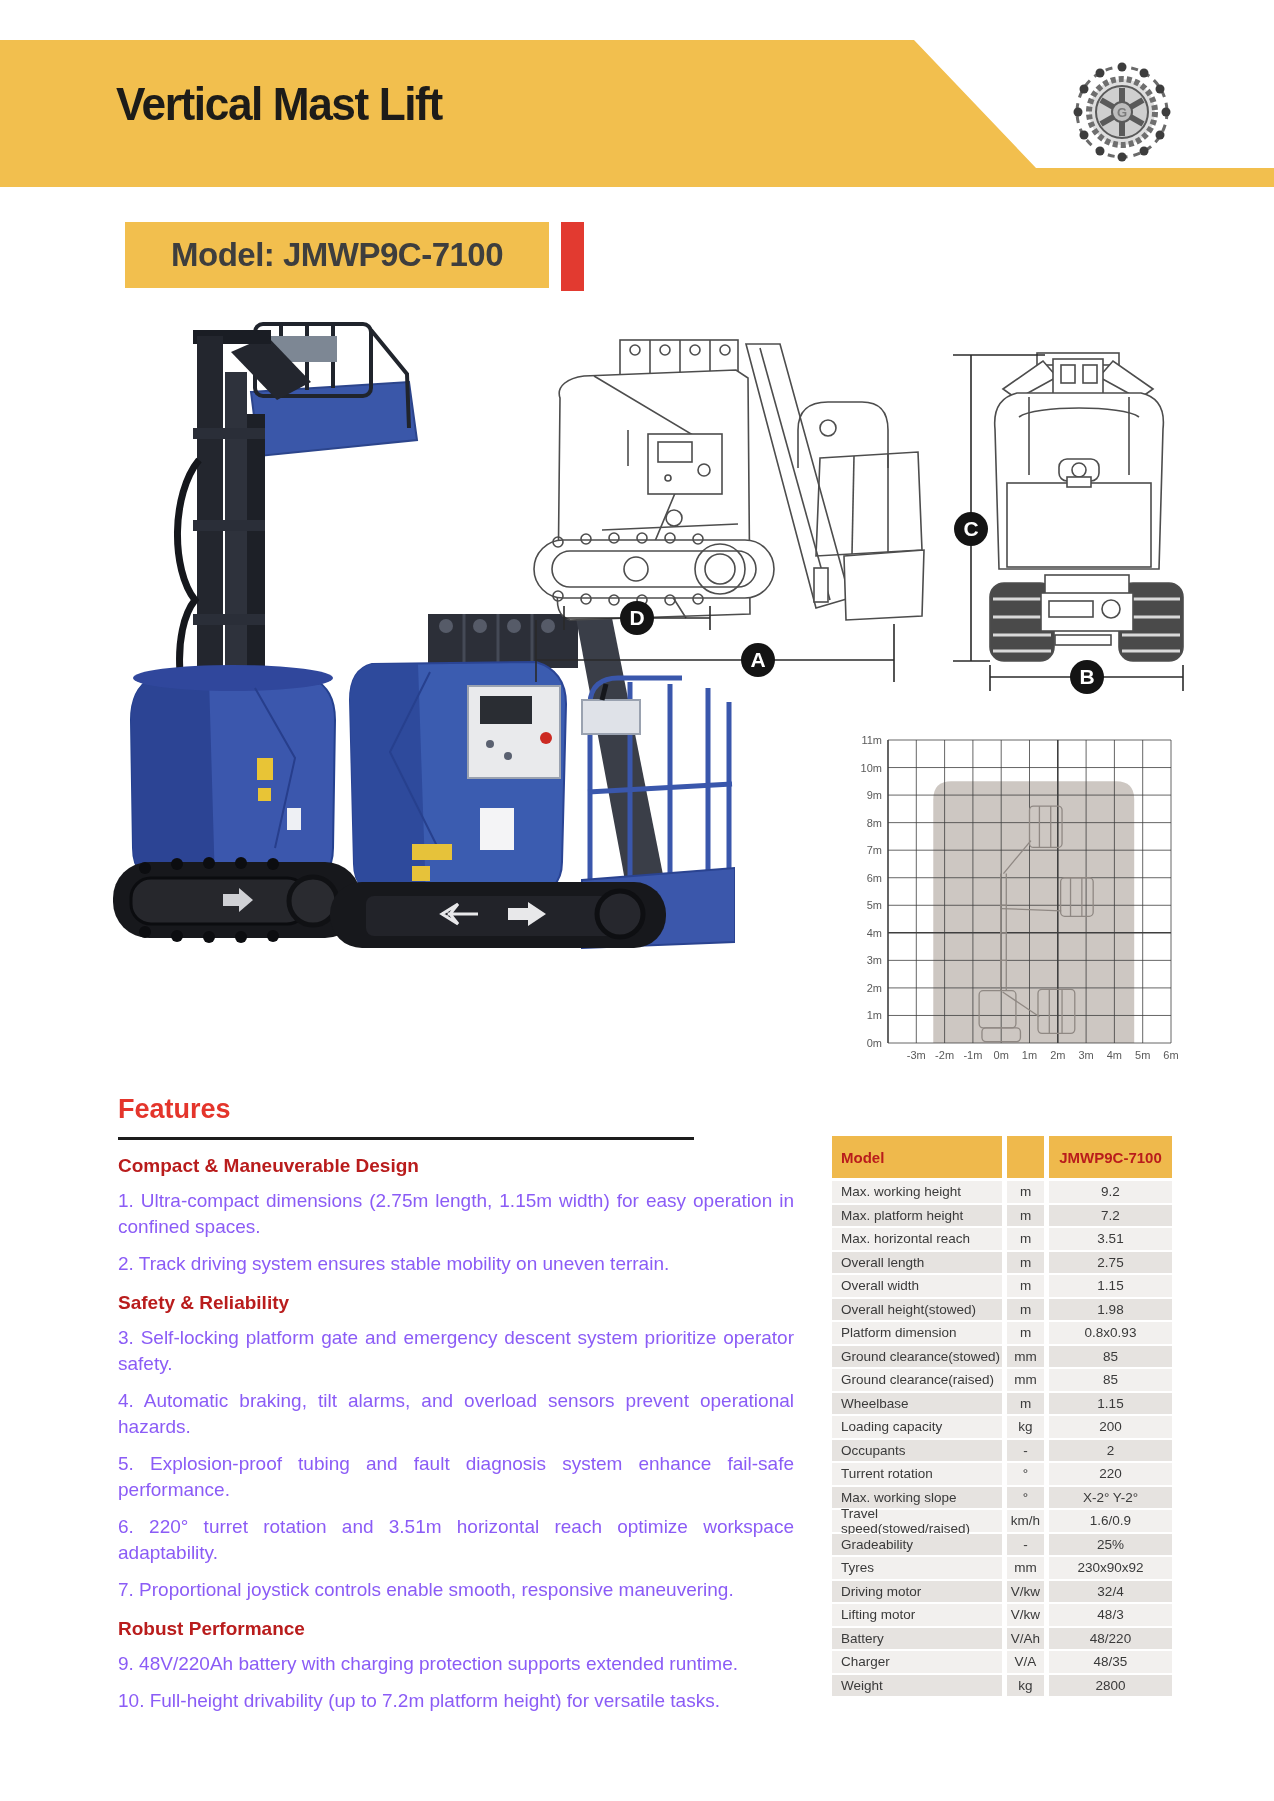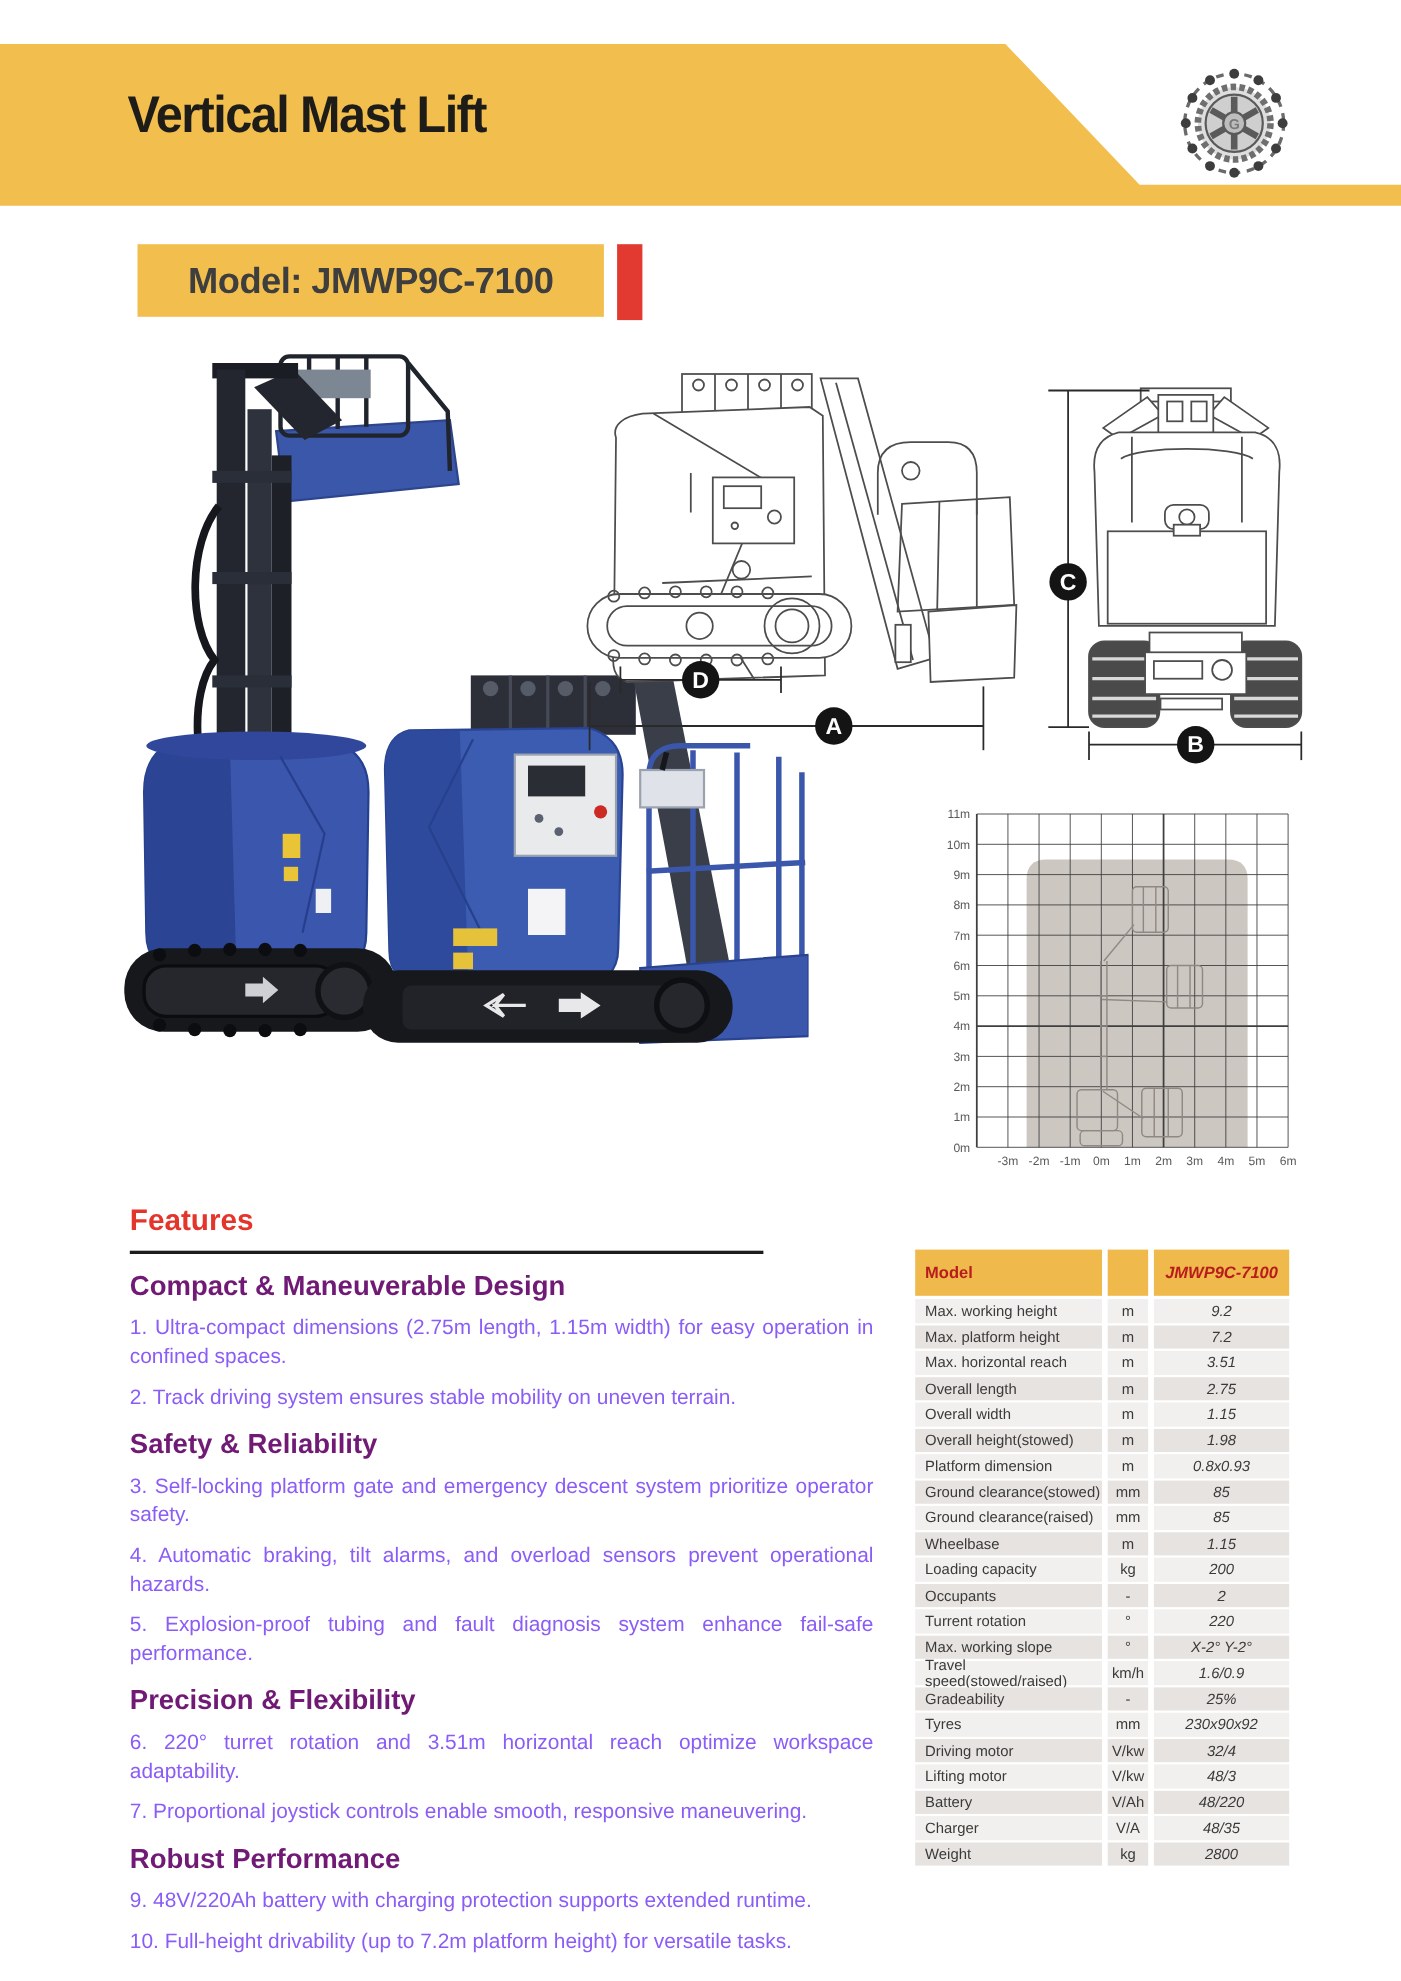--- a/index.html
+++ b/index.html
@@ -13,32 +13,32 @@
               letter-spacing:-1.5px;transform:scaleX(.94);transform-origin:left center;white-space:nowrap;}
   .model-badge{left:125px;top:222px;width:424px;height:66px;background:#f2bf4e;
                display:flex;align-items:center;padding-left:46px;box-sizing:border-box;
                font-size:33px;font-weight:bold;color:#3e3e3e;letter-spacing:-0.5px;}
   .red-bar{left:561px;top:222px;width:23px;height:69px;background:#e23a30;}
 
   
   .features{left:118px;top:1094px;width:676px;color:#222;}
   .features h2{color:#e4352b;font-size:27px;margin:0;font-weight:bold;}
   .features .rule{height:3px;background:#1d1d1d;width:576px;margin:12px 0 6px 0;}
-  .features h3{font-size:25px;margin:15px 0 2px 0;color:#701a75;}
+  .features h3{font-size:19px;margin:15px 0 2px 0;color:#b91c1c;}
   .features p{font-size:19px;line-height:1.37;text-align:justify;margin:11px 0;color:#8b5cf6;}
 
   
   .spec{left:832px;top:1136px;width:340px;color:#3a3a3a;}
   .spec-hdr{display:flex;height:42px;margin-bottom:3px;}
   .spec-row{display:flex;height:21.5px;margin-bottom:2px;}
   .cell{display:flex;align-items:center;box-sizing:border-box;}
   .c1{width:170px;padding-left:9px;}
   .cgap{width:5px;background:#fff;}
   .c2{width:37px;justify-content:center;}
-  .c3{flex:1;justify-content:center;font-style:italic;}
+  .c3{flex:1;justify-content:center;}
   .spec-hdr .cell{background:#efb94c;font-weight:bold;font-size:15px;color:#b91c1c;}
   .spec-row .cell{font-size:13.5px;}
   .spec-row.odd .cell{background:#f2f0ee;}
   .spec-row.even .cell{background:#e6e3e0;}
 
   svg text{font-family:"Liberation Sans",sans-serif;}
   .dim-letter{fill:#ffffff;font-size:21px;font-weight:bold;}
   .tick-label{fill:#5a5a5a;font-size:11px;}
 </style>
 </head>
@@ -397,21 +397,20 @@
     <h2>Features</h2>
     <div class="rule"></div>
     <div id="features-body">
         <h3>Compact &amp; Maneuverable Design</h3>
         <p>1. Ultra-compact dimensions (2.75m length, 1.15m width) for easy operation in confined spaces.</p>
         <p>2. Track driving system ensures stable mobility on uneven terrain.</p>
         <h3>Safety &amp; Reliability</h3>
         <p>3. Self-locking platform gate and emergency descent system prioritize operator safety.</p>
         <p>4. Automatic braking, tilt alarms, and overload sensors prevent operational hazards.</p>
         <p>5. Explosion-proof tubing and fault diagnosis system enhance fail-safe performance.</p>
-        <h3>Precision &amp; Flexibility</h3>
         <p>6. 220° turret rotation and 3.51m horizontal reach optimize workspace adaptability.</p>
         <p>7. Proportional joystick controls enable smooth, responsive maneuvering.</p>
         <h3>Robust Performance</h3>
         <p>9. 48V/220Ah battery with charging protection supports extended runtime.</p>
         <p>10. Full-height drivability (up to 7.2m platform height) for versatile tasks.</p>
       </div>
   </div>
 
   <div class="abs spec" id="spec-table">
       <div class="spec-hdr">

